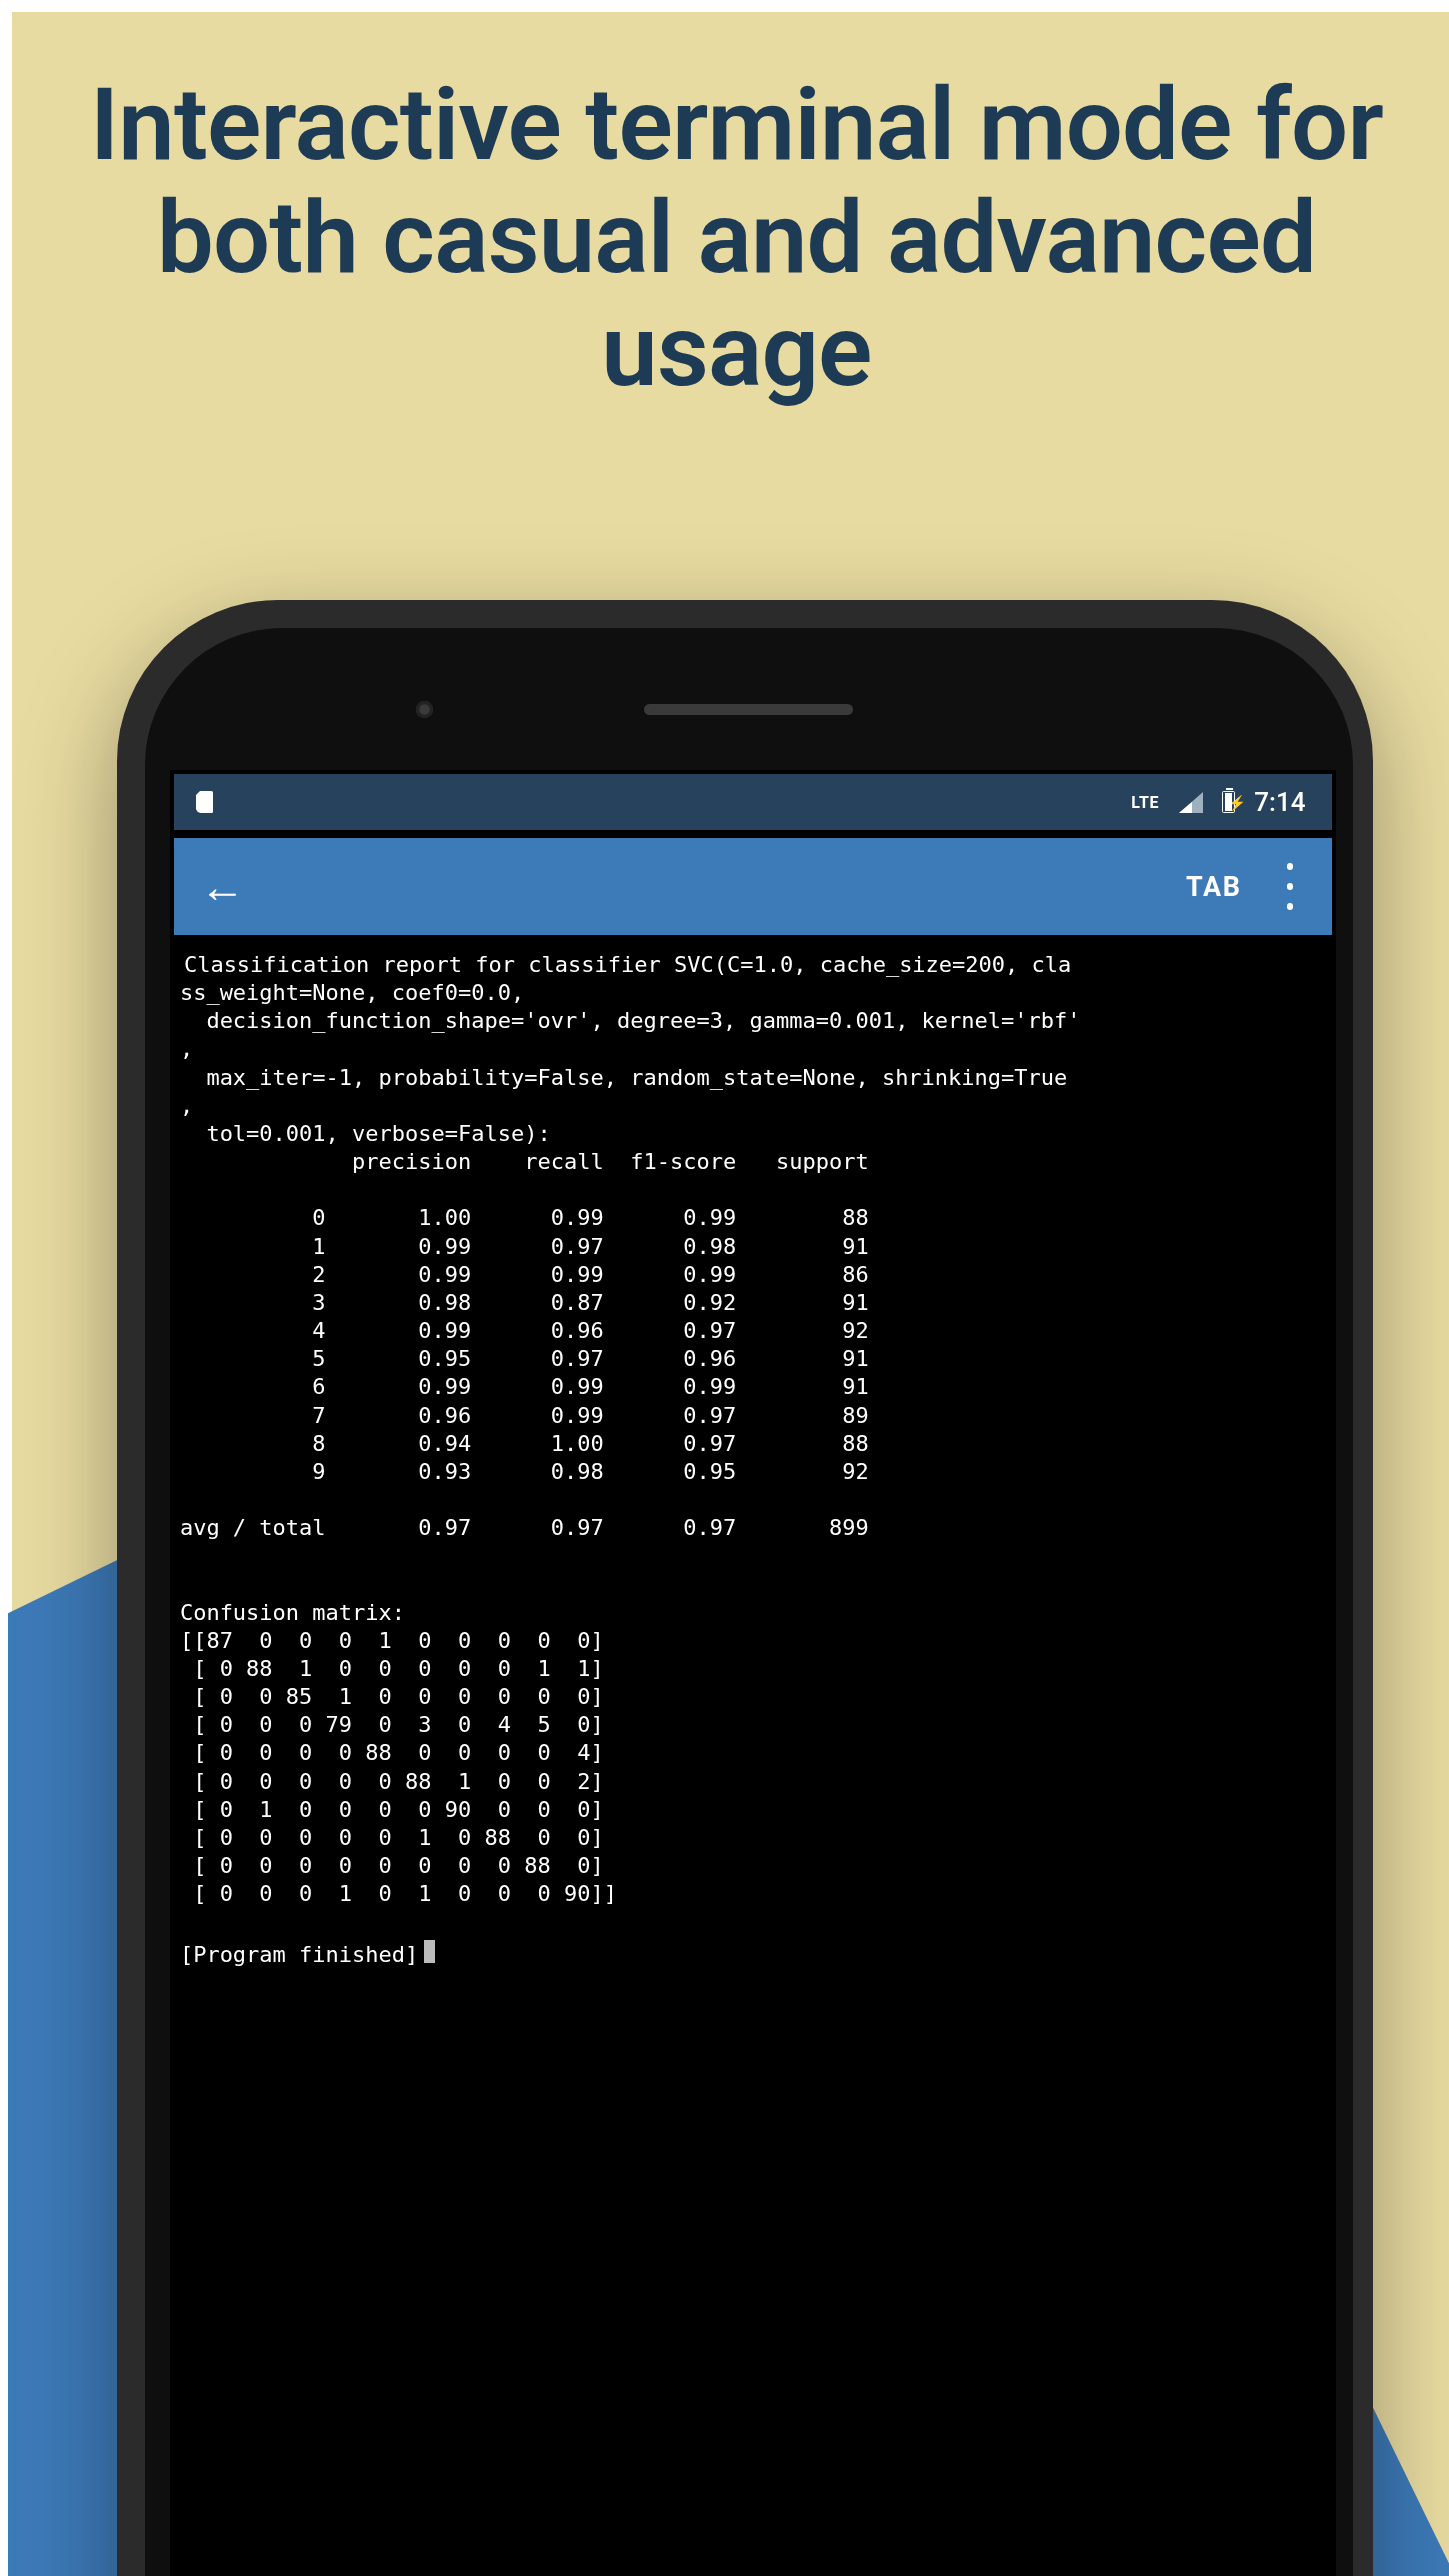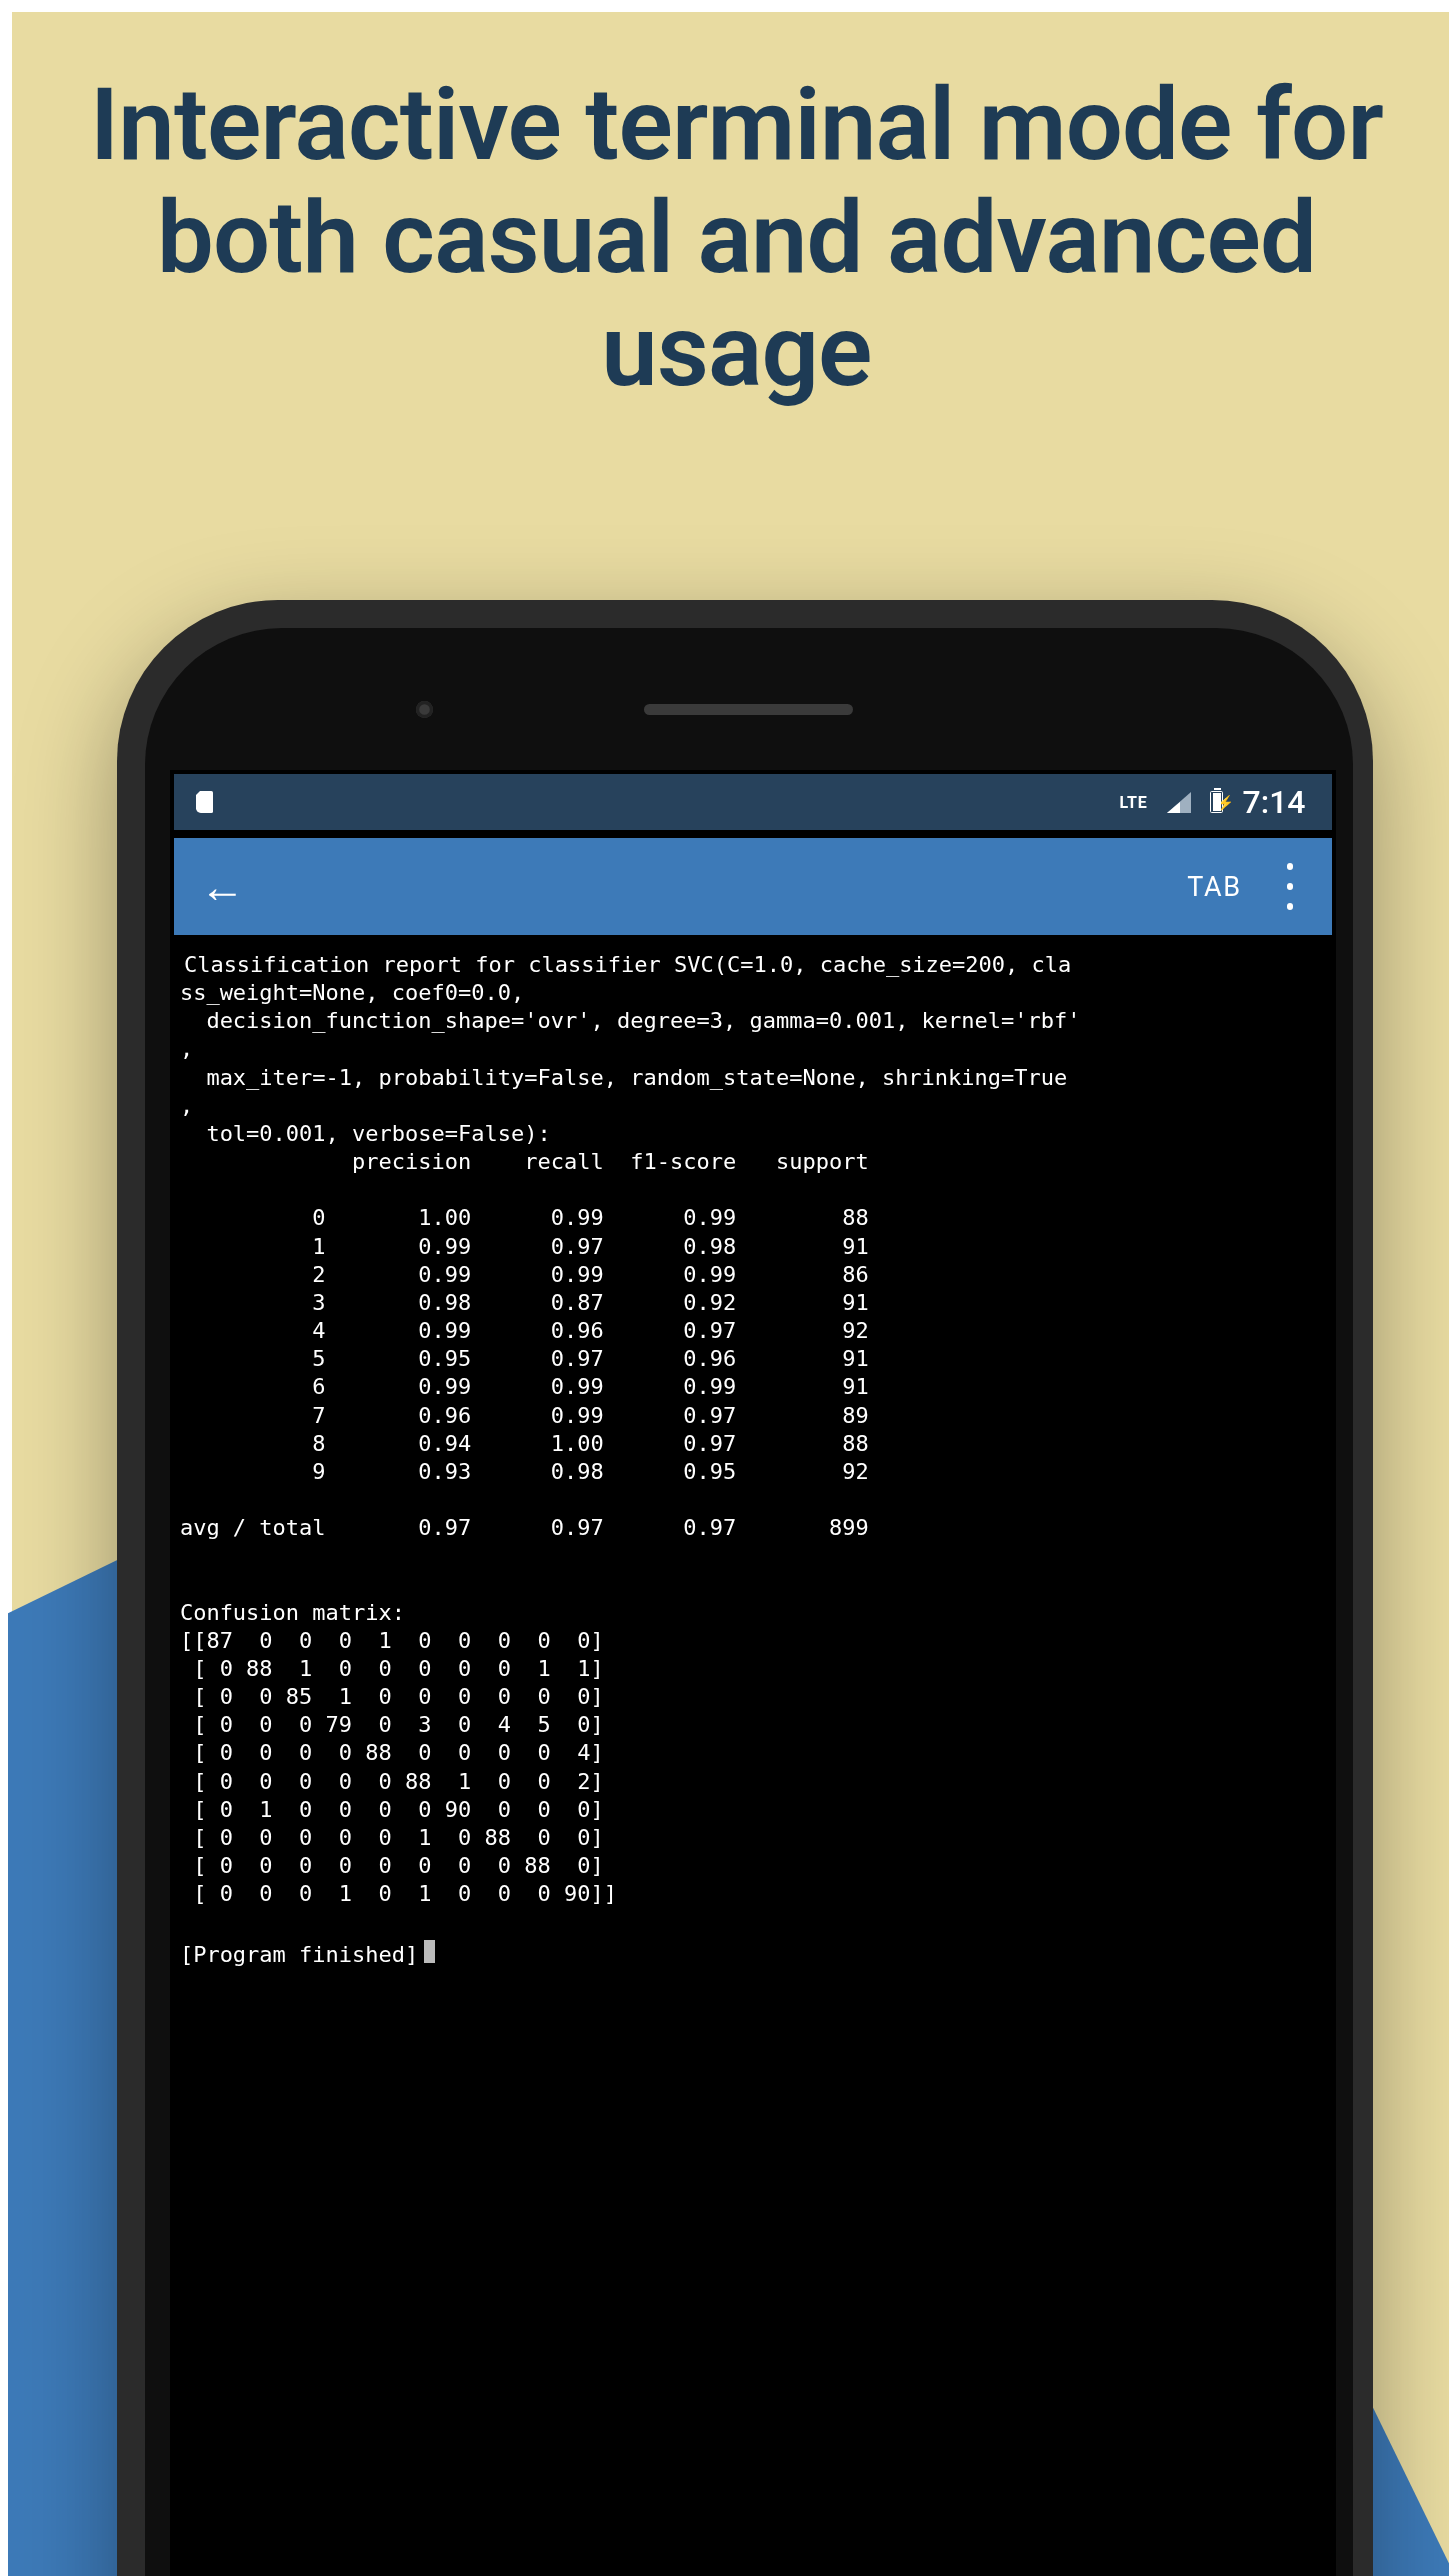--- a/index.html
+++ b/index.html
@@ -109,32 +109,32 @@
     border-right:4.8px solid transparent;
   }
   .statusbar .right { display:flex; align-items:center; gap:11.3px; }
   .lte { font-size: 16px; font-weight: 700; letter-spacing: 0.8px; }
   .sig { width:0;height:0;border-style:solid;border-width:0 0 21px 24px;border-color:transparent transparent #9fb0c0 transparent; position:relative;}
   .sig::after{content:"";position:absolute;left:-24px;bottom:-21px;width:0;height:0;border-style:solid;border-width:0 0 11.3px 13px;border-color:transparent transparent #fff transparent;}
   .batt { width:13px;height:22.5px;border:1.6px solid #fff;border-radius:1.6px;position:relative;}
   .batt::before{content:"";position:absolute;top:-4px;left:3.2px;width:6.4px;height:2.4px;background:#fff;}
   .batt::after{content:"";position:absolute;inset:1.6px;background:#fff;}
   .bolt{position:absolute;color:#27425c;font-size:14.5px;left:1.6px;top:1.6px;line-height:1;}
-  .clock { font-size: 32px; }
+  .clock { font-size: 26px; }
   .appbar {
     height: 97px;
     background: #3d7ab8;
     display:flex;
     align-items:center;
     padding: 0 22.5px;
     color:#fff;
   }
   .back-arrow { font-size: 45px; line-height:1; font-weight: 300; }
   .appbar-spacer { flex:1; }
-  .tab-btn { font-size: 27px; font-weight: 400; letter-spacing: 1.6px; margin-right: 29px; }
+  .tab-btn { font-size: 27px; font-weight: 700; letter-spacing: 1.6px; margin-right: 29px; }
   .overflow { display:flex;flex-direction:column;gap:5.6px;padding:6.4px 8px;}
   .overflow span{width:6.4px;height:6.4px;border-radius:50%;background:#fff;}
   .terminal {
     flex:1;
     background:#000;
     color:#fff;
     font-family: "Menlo","Consolas","DejaVu Sans Mono",monospace;
     font-size: 22px;
     line-height: 1.28;
     padding: 8px 6.4px;

